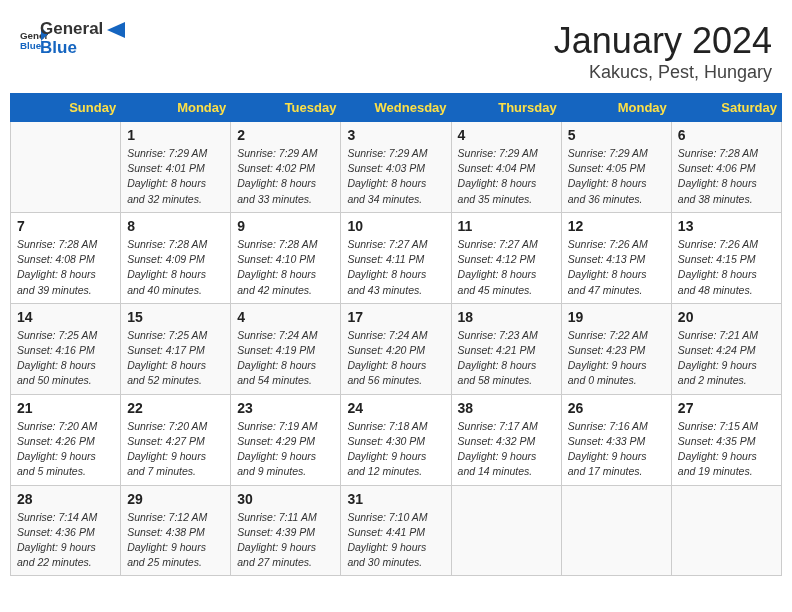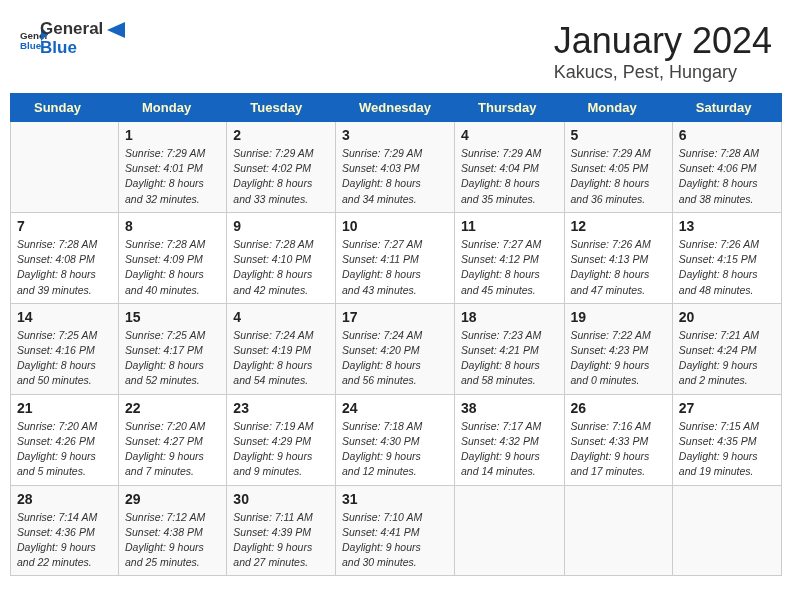--- a/index.html
+++ b/index.html
@@ -19,41 +19,41 @@
     .logo {
       display: flex;
       align-items: center;
       gap: 2px;
     }
     .logo-icon {
       width: 28px;
       height: 28px;
     }
     .title-area {
-      text-align: left;
+      text-align: right;
     }
     .month-title {
       font-size: 36px;
       font-weight: 300;
       color: #222;
     }
     .location-subtitle {
       font-size: 18px;
       color: #444;
     }
     .calendar {
       width: 100%;
       border-collapse: collapse;
       margin: 5px 0;
     }
     .calendar th {
       background-color: #1565c0;
-      color: #fef9c3;
-      text-align: left;
-      padding: 6px 23px;
+      color: #fde047;
+      text-align: right;
+      padding: 6px 4px;
       font-size: 13px;
       font-weight: bold;
       border: 1px solid #1565c0;
     }
     .calendar td {
       border: 1px solid #ccc;
       vertical-align: top;
       padding: 5px 6px;
       font-size: 11px;
       color: #333;

